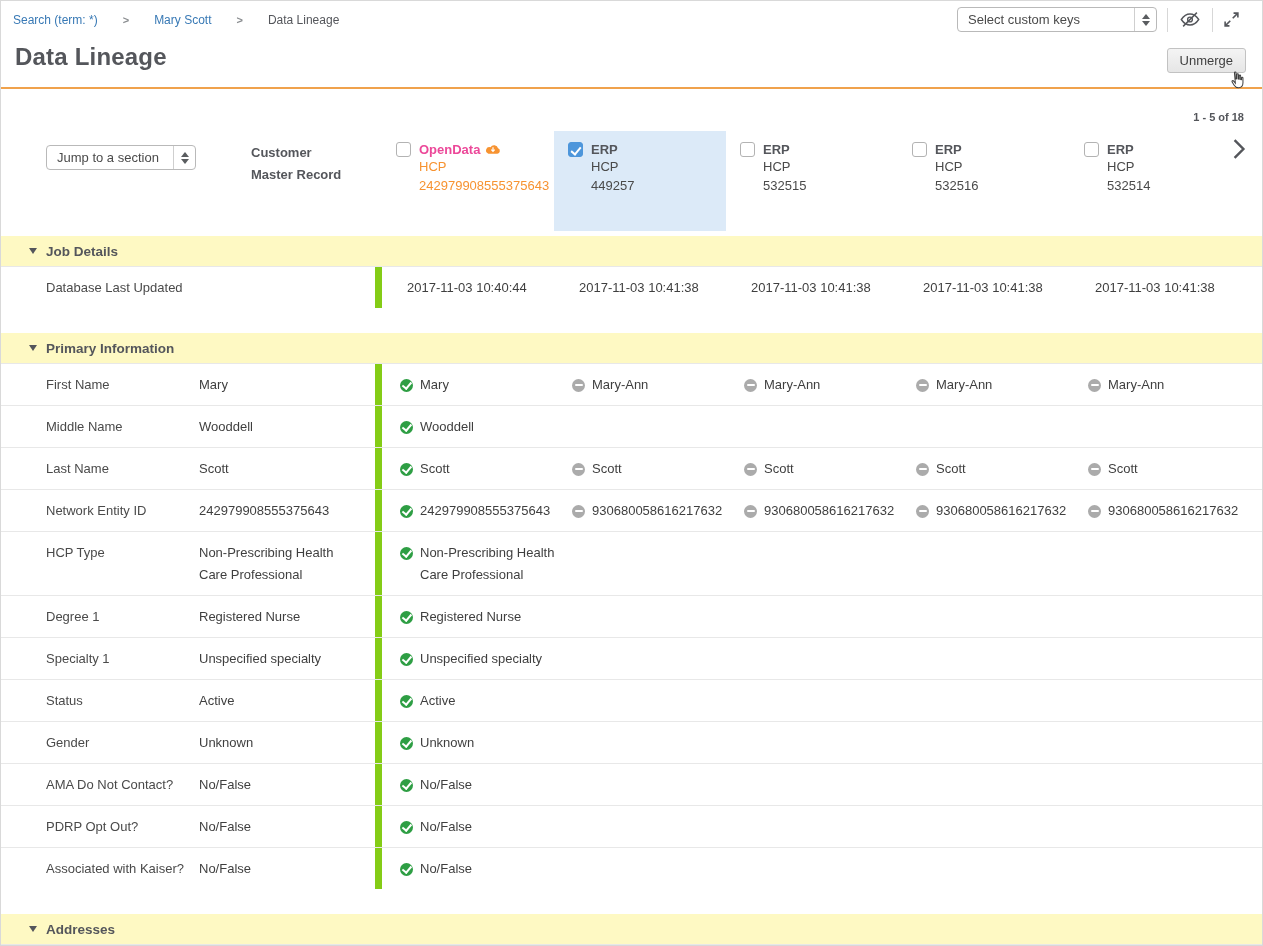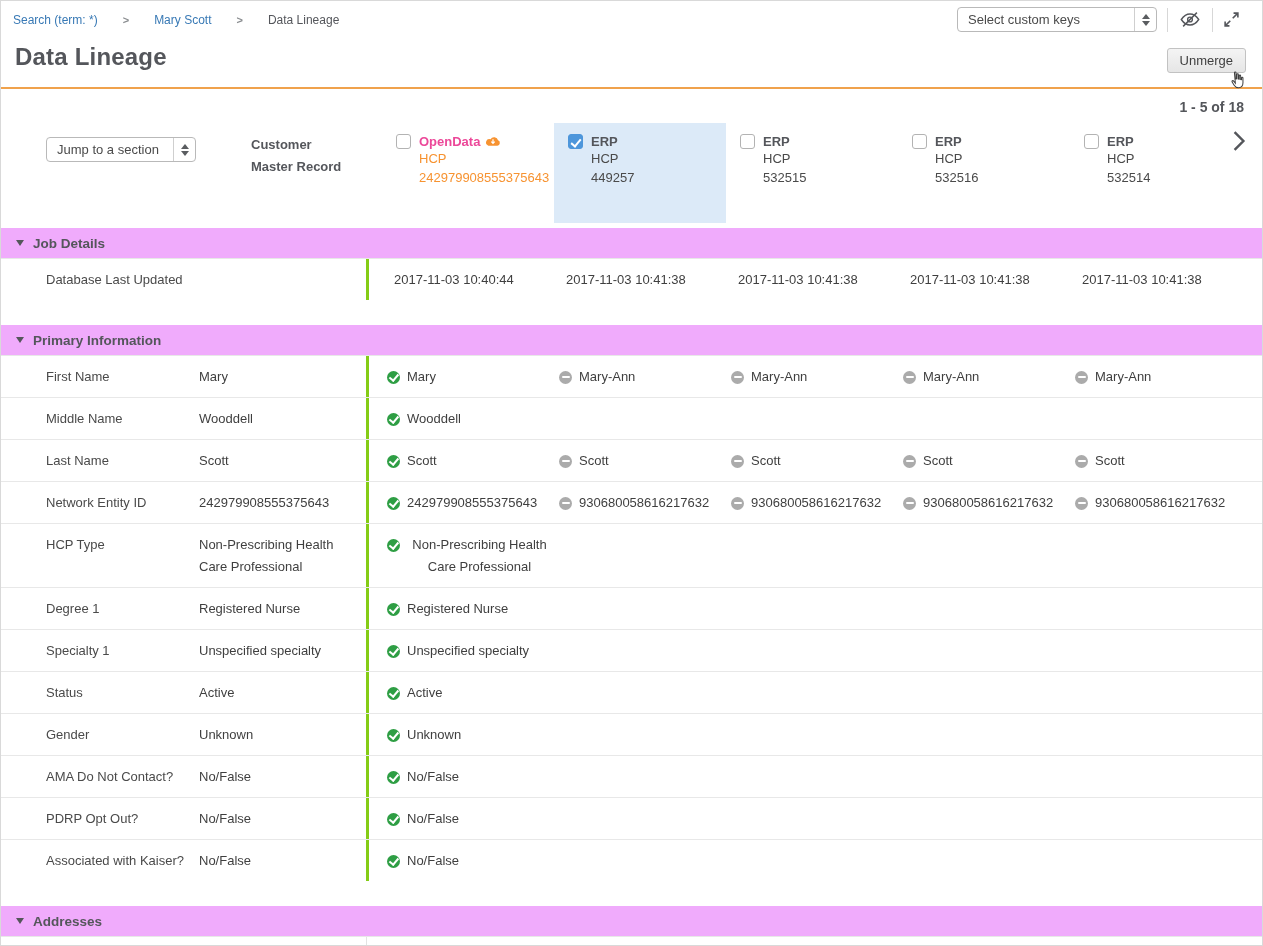--- a/index.html
+++ b/index.html
@@ -34,21 +34,21 @@
   
   .titlebar { display:flex; align-items:flex-start; justify-content:space-between; padding:6px 16px 0 14px; height:52px; border-bottom:2px solid #F0A24C; position:relative; }
   .page-title { font-size:24px; font-weight:bold; color:#54565B; letter-spacing:.2px; }
   .btn {
     font-size:13px; color:#3f3f3f; background:linear-gradient(#f4f4f4,#e6e6e6);
     border:1px solid #c2c2c2; border-radius:3px; padding:4px 12px; cursor:pointer; margin-top:5px;
   }
   .cursor-hand { position:absolute; right:14px; top:32px; width:22px; height:22px; z-index:5; pointer-events:none; }
 
   
-  .pagination-row { text-align:right; padding:10px 18px 4px 0; font-weight:bold; color:#54565B; font-size:14px; }
+  .pagination-row { text-align:right; padding:10px 18px 4px 0; font-weight:bold; color:#54565B; font-size:11px;margin-top:12px; }
 
   
   .strip { position:relative; height:100px; margin-top:4px; }
   .jump-select { position:absolute; left:45px; top:14px; width:150px; }
   .master-header { position:absolute; left:250px; top:11px; font-weight:bold; color:#54565B; line-height:22px; font-size:13px; }
   .col-header { position:absolute; top:0; width:172px; height:100px; padding:11px 0 0 14px; }
   .col-header.selected { background:#DCEAF8; }
   .col-title { display:flex; align-items:center; gap:8px; }
   .col-name { font-weight:bold; color:#54565B; font-size:13px; display:flex; align-items:center; gap:5px; }
   .col-header.opendata .col-name { color:#ec4899; }
@@ -58,28 +58,28 @@
   .next-arrow { position:absolute; right:16px; top:7px; cursor:pointer; }
 
   
   .checkbox { width:15px; height:15px; border:1px solid #b3b3b3; border-radius:3px; background:#fff; position:relative; cursor:pointer; flex:none; }
   .checkbox.checked { background:#4D96DB; border-color:#4D96DB; }
   .checkbox.checked::after { content:""; position:absolute; left:4px; top:1.5px; width:4px; height:8px; border:solid #fff; border-width:0 2px 2px 0; transform:rotate(40deg); }
 
   
   .section { margin-top:25px; }
   .section:first-child { margin-top:5px; }
-  .section-header { height:30px; background:#f0abfc; display:flex; align-items:center; padding-left:15px; cursor:pointer; }
+  .section-header { height:30px; background:#fef9c3; display:flex; align-items:center; padding-left:28px; cursor:pointer; }
   .tri { width:0; height:0; border-left:4.5px solid transparent; border-right:4.5px solid transparent; border-top:6px solid #54565B; margin-right:9px; flex:none; }
   .section-title { font-weight:bold; color:#54565B; font-size:13.5px; }
   .row { display:flex; border-top:1px solid #e8e8e8; padding:10px 0 9px; position:relative; line-height:22px; }
   .section .row:first-of-type { border-top:none; }
   .row-label { margin-left:45px; width:153px; flex:none; color:#4a4a4a; }
   .row-master { width:155px; flex:none; color:#3f3f3f; margin-right:12px; }
-  .row-values { flex:1; position:relative; border-left:3px solid #84cc16; margin:-10px 0 -9px; padding:10px 0 9px;text-align:center; }
+  .row-values { flex:1; position:relative; border-left:7px solid #84cc16; margin:-10px 9px -9px; padding:10px 0 9px; }
   .cell { position:absolute; top:10px; width:168px; padding-left:3px; display:flex; align-items:flex-start; color:#3f3f3f; }
   .cell.noicon { padding-left:10px; }
   .cell-text { line-height:22px; }
   .stub-row { height:11px; border-top:1px solid #e8e8e8; display:flex; }
   .stub-left { width:365px; flex:none; }
   .stub-right { flex:1; border-left:1px solid #e3e3e3; }
 
   
   .icon-win, .icon-lose { width:13px; height:13px; border-radius:50%; position:relative; flex:none; margin:4.5px 7px 0 0; }
   .icon-win { background:#2E9E44; }

